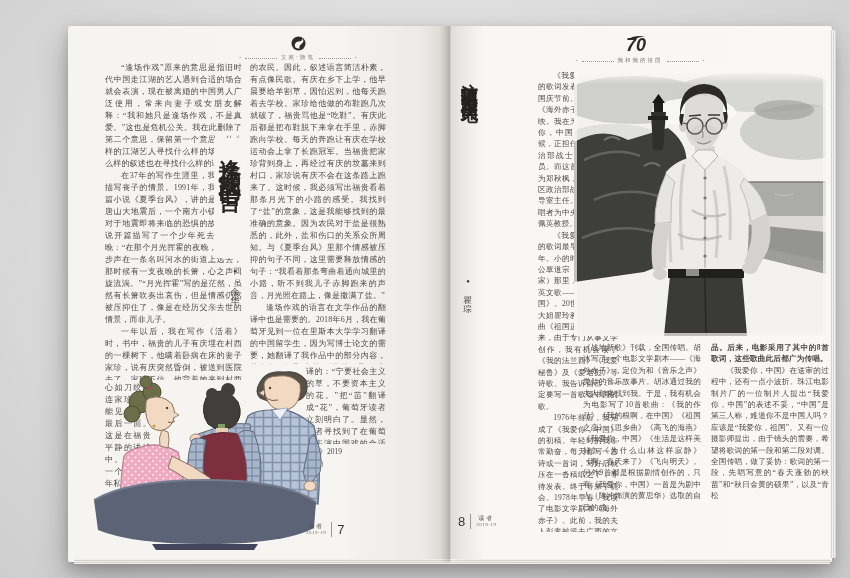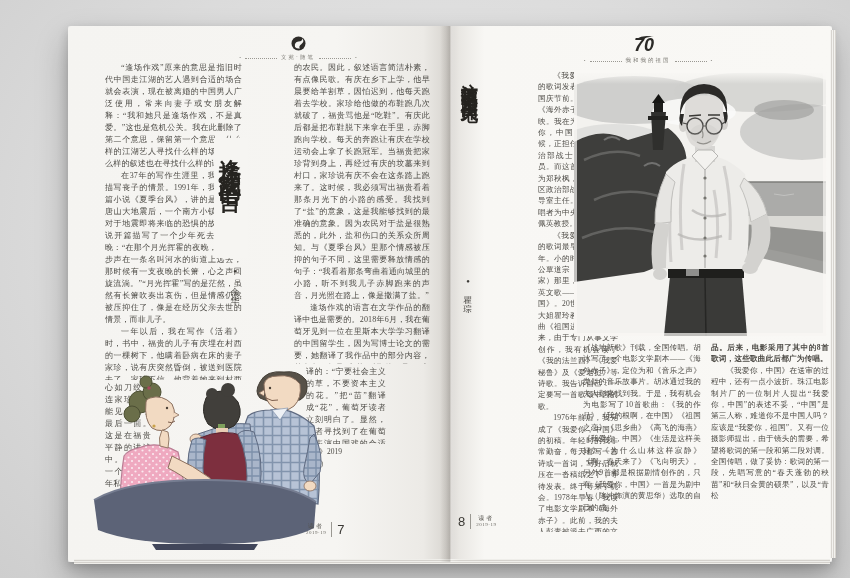--- a/index.html
+++ b/index.html
@@ -99,21 +99,21 @@
 
     <div class="col" style="left:37px;top:36px;width:137px;height:318px;">
       <p>“逢场作戏”原来的意思是指旧时代中国走江湖的艺人遇到合适的场合就会表演，现在被离婚的中国男人广泛使用，常来向妻子或女朋友解释：“我和她只是逢场作戏，不是真爱。”这也是危机公关。我在此删除了第二个意思，保留第一个意思，什么样的江湖艺人寻找什么样的场合，什么样的叙述也在寻找什么样的语言。</p>
       <p>在37年的写作生涯里，我曾几次描写丧子的情景。1991年，我写下中篇小说《夏季台风》，讲的是1976年唐山大地震后，一个南方小镇上的人对于地震即将来临的恐惧的故事。小说开篇描写了一个少年死去时的夜晚：“在那个月光挥霍的夜晚，他的脚步声在一条名叫河水的街道上远去，那时候有一支夜晚的长箫，心之声回旋流淌。”“月光挥霍”写的是茫然，虽然有长箫吹奏出哀伤，但是情感仍然被压抑住了，像是在经历父亲去世的情景，而非儿子。</p>
       <p>一年以后，我在写作《活着》时，书中，福贵的儿子有庆埋在村西的一棵树下，他瞒着卧病在床的妻子家珍，说有庆突然昏倒，被送到医院去了。家珍不信，他背着她来到村西儿子的坟前，她扑在儿子的坟上哭泣，双手在坟上摸来摸去，像在抚摸儿子。</p>
     </div>
     <div class="col" style="left:37px;top:356px;width:46px;height:112px;">
       <p style="text-indent:0;">心如刀绞，连家珍都没能见上儿子最后一面。这是在福贵平静的讲述中。福贵是一个上过几年私塾</p>
     </div>
 
-    <div class="col" style="left:182px;top:36px;width:136px;height:302px;margin-left:44px;">
+    <div class="col" style="left:182px;top:36px;width:136px;height:302px;">
       <p style="text-indent:0;">的农民。因此，叙述语言简洁朴素，有点像民歌。有庆在乡下上学，他早晨要给羊割草，因怕迟到，他每天跑着去学校。家珍给他做的布鞋跑几次就破了，福贵骂他是“吃鞋”。有庆此后都是把布鞋脱下来拿在手里，赤脚跑向学校。每天的奔跑让有庆在学校运动会上拿了长跑冠军。当福贵把家珍背到身上，再经过有庆的坟墓来到村口，家珍说有庆不会在这条路上跑来了。这时候，我必须写出福贵看着那条月光下的小路的感受。我找到了“盐”的意象，这是我能够找到的最准确的意象。因为农民对于盐是很熟悉的，此外，盐和伤口的关系众所周知。与《夏季台风》里那个情感被压抑的句子不同，这里需要释放情感的句子：“我看着那条弯曲着通向城里的小路，听不到我儿子赤脚跑来的声音，月光照在路上，像是撒满了盐。”</p>
       <p>逢场作戏的语言在文学作品的翻译中也是需要的。2018年6月，我在葡萄牙见到一位在里斯本大学学习翻译的中国留学生，因为写博士论文的需要，她翻译了我作品中的部分内容，其中有一句是“文革”时期的口号：“宁要社会主义的草，不要资本主义的苗。”意思是宁愿贫饿也要政治正确。但是，她的葡萄牙男朋友看不懂，对葡萄牙人来说，草和苗没有太大区别。为此，她找来葡萄牙文的译文，我的葡萄牙译者原来是这样翻</p>
     </div>
     <div class="col" style="left:238px;top:340px;width:80px;height:78px;">
       <p style="text-indent:0;"><span>译的：“宁要社会主义的草，不要资本主义的花。”把“苗”翻译成“花”，葡萄牙读者立刻明白了。显然，译者寻找到了在葡萄牙表演中国戏的合适场合。</span> </p>
     </div>
 
     <div class="vtitle-left">逢场作戏的语言</div>
     <div class="vauthor-left">
       <span class="bullet">●</span><span>余 华</span>
@@ -200,21 +200,21 @@
         <span class="mag-name">读者</span>
         <span class="mag-issue">2019·19</span>
       </span>
       <span class="fdiv"></span>
       <span class="pnum">7</span>
     </div>
   </div>
 
   <div class="page page-right">
 
-    <div class="header-orn" style="left:118px;top:8px;width:160px;position:absolute;">
+    <div class="header-orn" style="left:110px;top:8px;width:160px;position:absolute;">
       <span>
         <svg width="36" height="20" viewBox="0 0 36 20">
           <text x="4" y="17" font-family="Liberation Sans, sans-serif" font-size="18" font-weight="bold" font-style="italic" fill="#2b2a27">70</text>
           <path d="M6,5 Q14,0 24,3 Q18,2 12,6 Z" fill="#2b2a27"></path>
         </svg>
       </span>
       <div class="rule-line">
         <span class="dotline"></span>
         <span class="section-text">我和我的祖国</span>
         <span class="dotline"></span>

